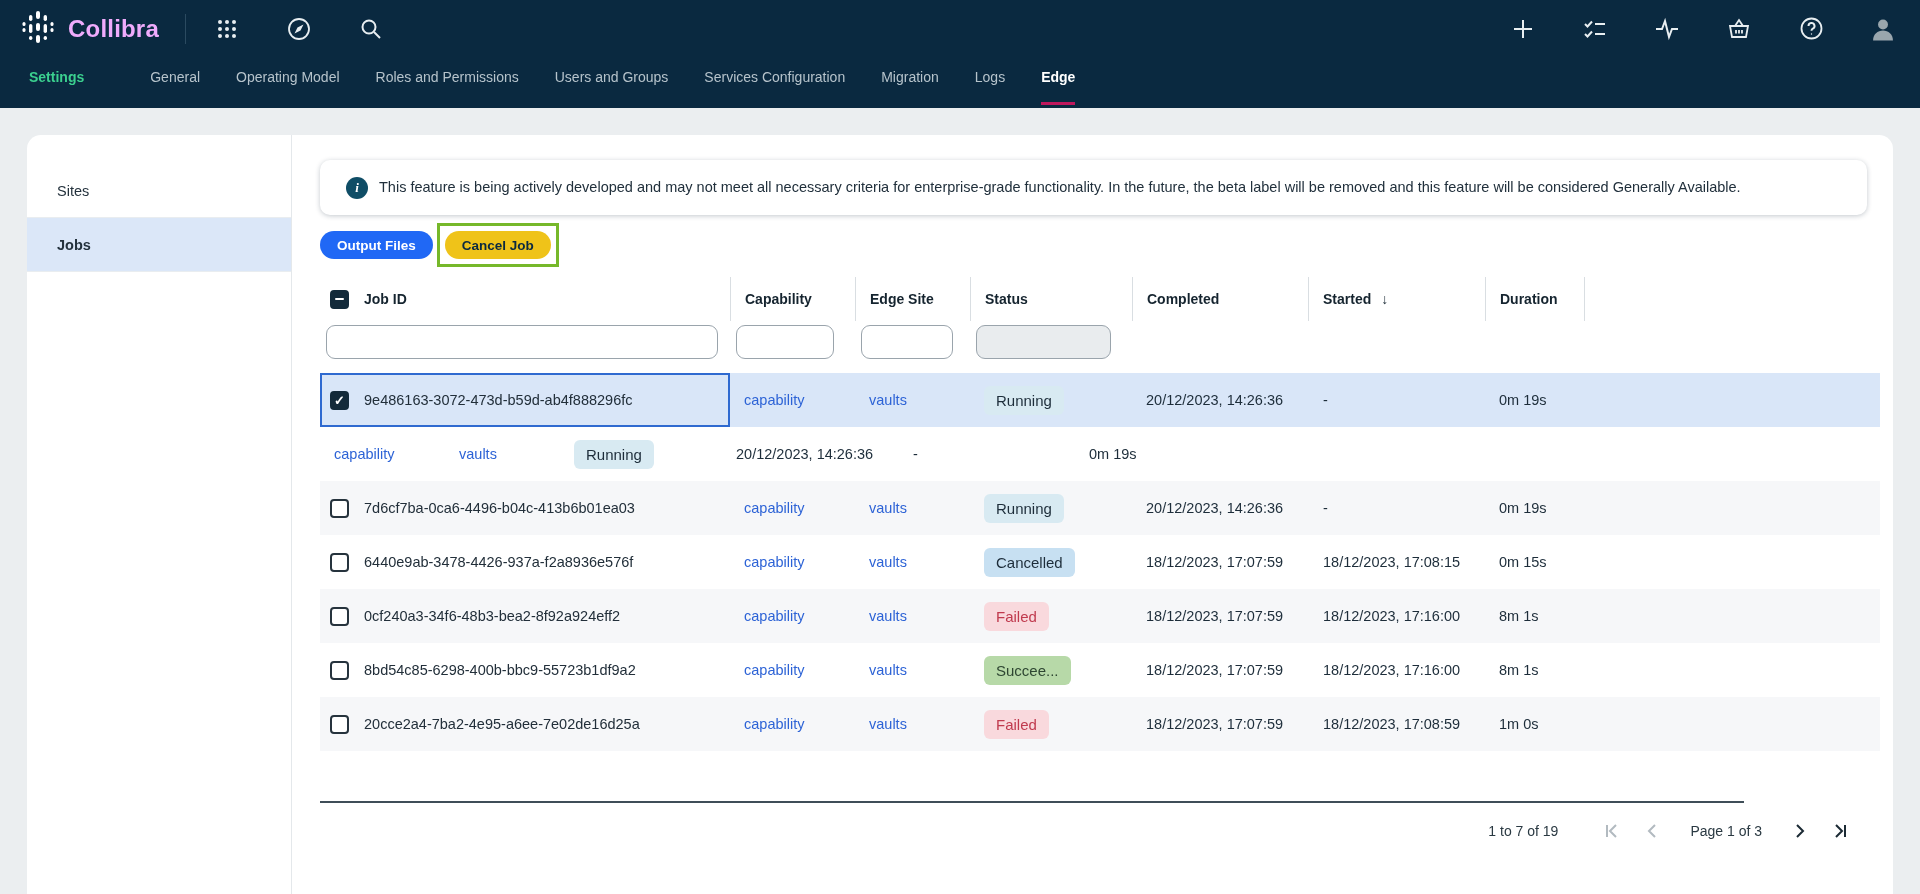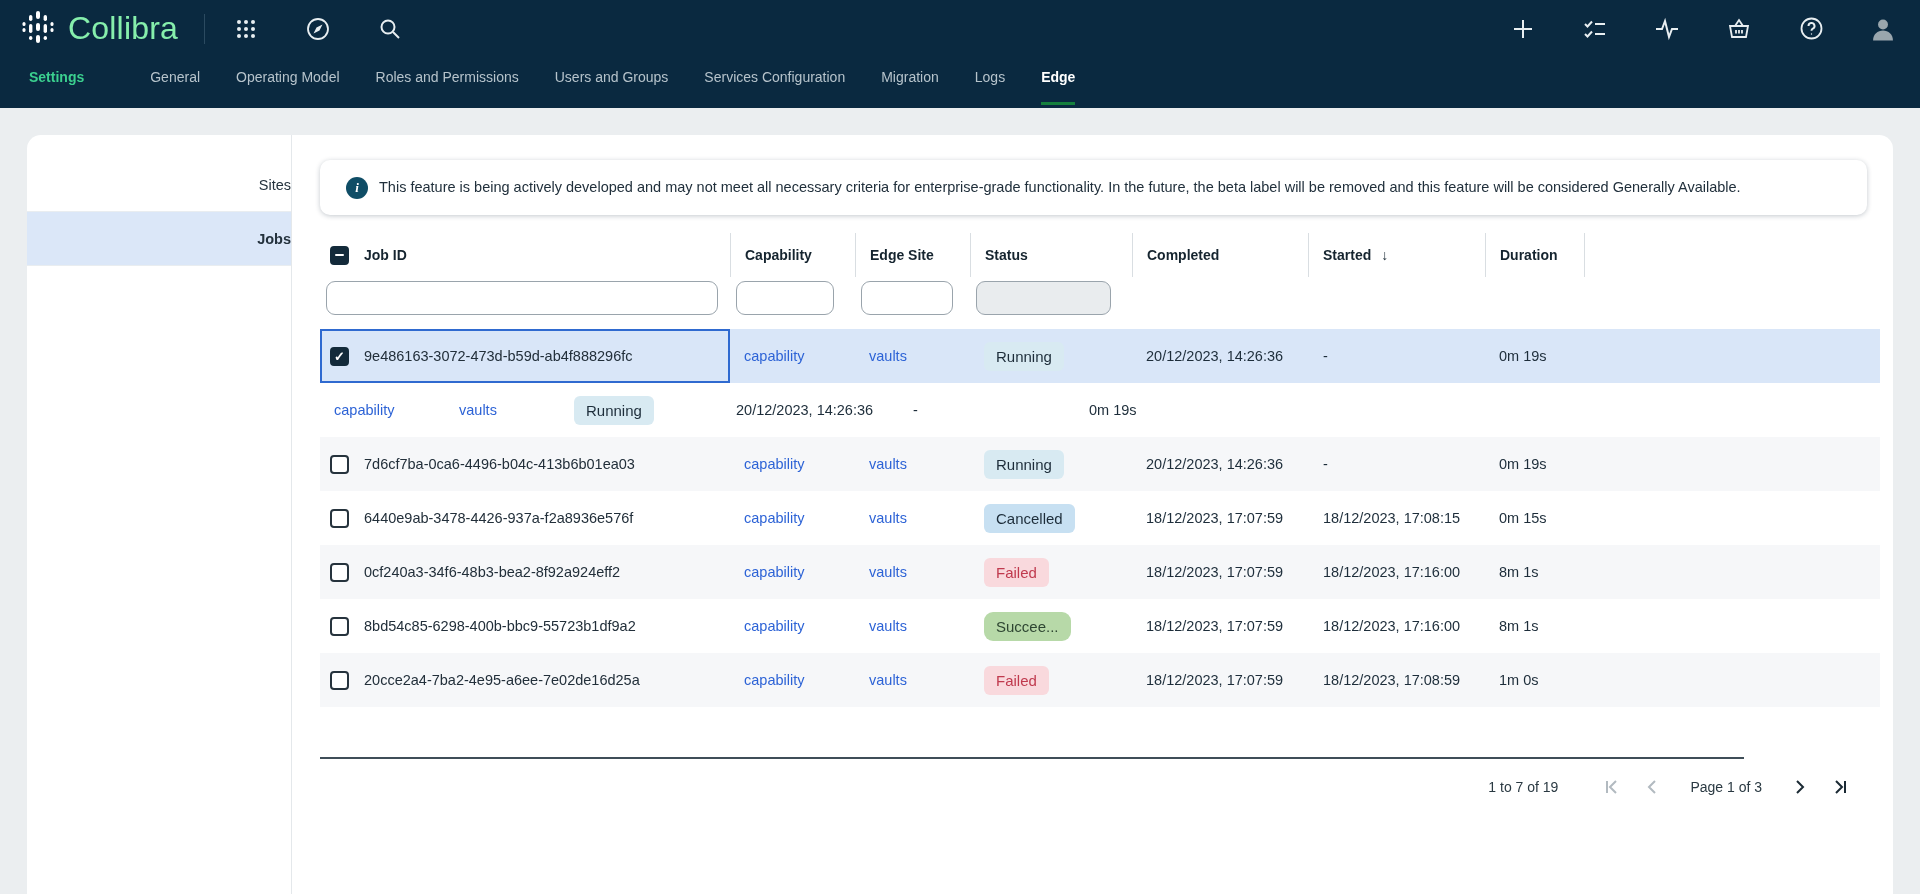--- a/index.html
+++ b/index.html
@@ -3,37 +3,37 @@
 <meta charset="utf-8">
 <style>
   * { margin:0; padding:0; box-sizing:border-box; }
   html,body { width:1920px; height:894px; overflow:hidden; }
   body { font-family:"Liberation Sans", sans-serif; background:#ebeef0; color:#1d2d3a; }
 
   
   .topbar { background:#0a2940; height:108px; width:100%; }
   .topbar-row1 { height:57px; display:flex; align-items:center; padding:0 24px 0 20px; }
   .logo { display:flex; align-items:center; gap:12px; }
-  .logo-text { color:#86efac; font-size:32px; font-weight:400; letter-spacing:.2px; }
+  .logo-text { color:#f0abfc; font-size:24px; font-weight:700; letter-spacing:.2px; }
   .vdiv { width:1px; height:30px; background:#2b4a60; margin:0 28px 0 26px; }
   .nav-icon { width:26px; height:26px; display:flex; align-items:center; justify-content:center; margin-right:46px; cursor:pointer; }
   .nav-icon svg { display:block; }
   .tb-spacer { flex:1; }
   .right-icons { display:flex; align-items:center; gap:46px; }
   .right-icons .nav-icon { margin:0; }
 
   .topbar-row2 { height:51px; display:flex; align-items:flex-start; padding-left:29px; }
   .settings-title { color:#3bd08f; font-size:14px; font-weight:700; line-height:40px; }
   .tabs { display:flex; margin-left:66px; }
   .tab { color:#b6c3cb; font-size:14px; line-height:40px; padding:0 0 5px 0; margin-right:36px; cursor:pointer; }
-  .tab.active { color:#ffffff; font-weight:700; border-bottom:3px solid #15803d; }
+  .tab.active { color:#ffffff; font-weight:700; border-bottom:3px solid #be185d; }
 
   
   .panel { position:absolute; left:27px; right:27px; top:135px; bottom:0; background:#fff; border-radius:14px 14px 0 0; display:flex; }
-  .sidebar { width:265px; border-right:1px solid #e4e8eb; padding-top:23px; flex:none;text-align:right; }
+  .sidebar { width:265px; border-right:1px solid #e4e8eb; padding-top:29px; flex:none; }
   .side-item { height:54px; line-height:54px; padding-left:30px; font-size:14.5px; color:#24323d; border-bottom:1px solid #e9edf0; cursor:pointer; }
   .side-item.active { background:#dbe7f8; font-weight:700; }
 
   .main { flex:1; padding:0 13px 0 28px; min-width:0; }
 
   
   .banner { margin:25px 13px 0 0; background:#fff; border-radius:10px; box-shadow:0 1px 5px rgba(20,40,60,.25); padding:16px 60px 16px 26px; display:flex; gap:11px; }
   .info-icon { width:22px; height:22px; border-radius:50%; background:#0f4d66; color:#fff; font-size:13px; font-weight:700; font-style:italic; display:flex; align-items:center; justify-content:center; flex:none; margin-top:1px; font-family:"Liberation Serif", serif; }
   .banner-text { font-size:14.5px; line-height:23px; color:#21303c; }
 
@@ -76,21 +76,21 @@
 
   .cb { width:19px; height:19px; border:2px solid #26333d; border-radius:4px; background:#fff; flex:none; display:flex; align-items:center; justify-content:center; cursor:pointer; }
   .cb.checked { background:#132a3a; border-color:#132a3a; color:#fff; font-size:13px; font-weight:700; }
   .cb.ind { background:#132a3a; border-color:#132a3a; position:relative; }
   .cb.ind::after { content:""; width:9px; height:2.5px; background:#fff; border-radius:1px; }
 
   .badge { display:inline-block; padding:6px 12px; border-radius:6px; font-size:15px; color:#1d2d3a; }
   .badge.running   { background:#d8eaf2; }
   .badge.cancelled { background:#c7e0f2; }
   .badge.failed    { background:#f9d9dd; color:#c03a4e; }
-  .badge.succeeded { background:#b7d9a8; color:#2e4632;border-radius:9px; }
+  .badge.succeeded { background:#b7d9a8; color:#2e4632; }
 
   
   .table-endline { margin-top:50px; width:1424px; height:2px; background:#3f4e58; }
   .pagination { display:flex; align-items:center; justify-content:flex-end; padding:16px 28px 0 0; gap:16px; font-size:14px; color:#2a3942; }
   .pag-range { margin-right:26px; }
   .pag-page { margin:0 10px; }
   .pag-btn { width:24px; height:24px; display:flex; align-items:center; justify-content:center; cursor:pointer; }
   .pag-btn svg { stroke:#1b2a34; }
   .pag-btn.disabled svg { stroke:#b2bac0; }
 </style>
@@ -211,20 +211,26 @@
       <div class="side-item active">Jobs</div>
     </aside>
 
   <section class="main">
 
     <div class="banner">
       <span class="info-icon">i</span>
       <p class="banner-text">This feature is being actively developed and may not meet all necessary criteria for enterprise-grade functionality. In the future, the beta label will be removed and this feature will be considered Generally Available.</p>
     </div>
 
+    <div class="actions">
+      <button class="btn btn-blue">Output Files</button>
+      <span class="hl-wrap">
+        <button class="btn btn-yellow">Cancel Job</button>
+      </span>
+    </div>
 
     <div class="table">
       <div class="thead">
         <div class="th c1">
           <span class="cb ind"></span>
           <span>Job ID</span>
         </div>
         <div class="th c2 sep">Capability</div>
         <div class="th c3 sep">Edge Site</div>
         <div class="th c4 sep">Status</div>

